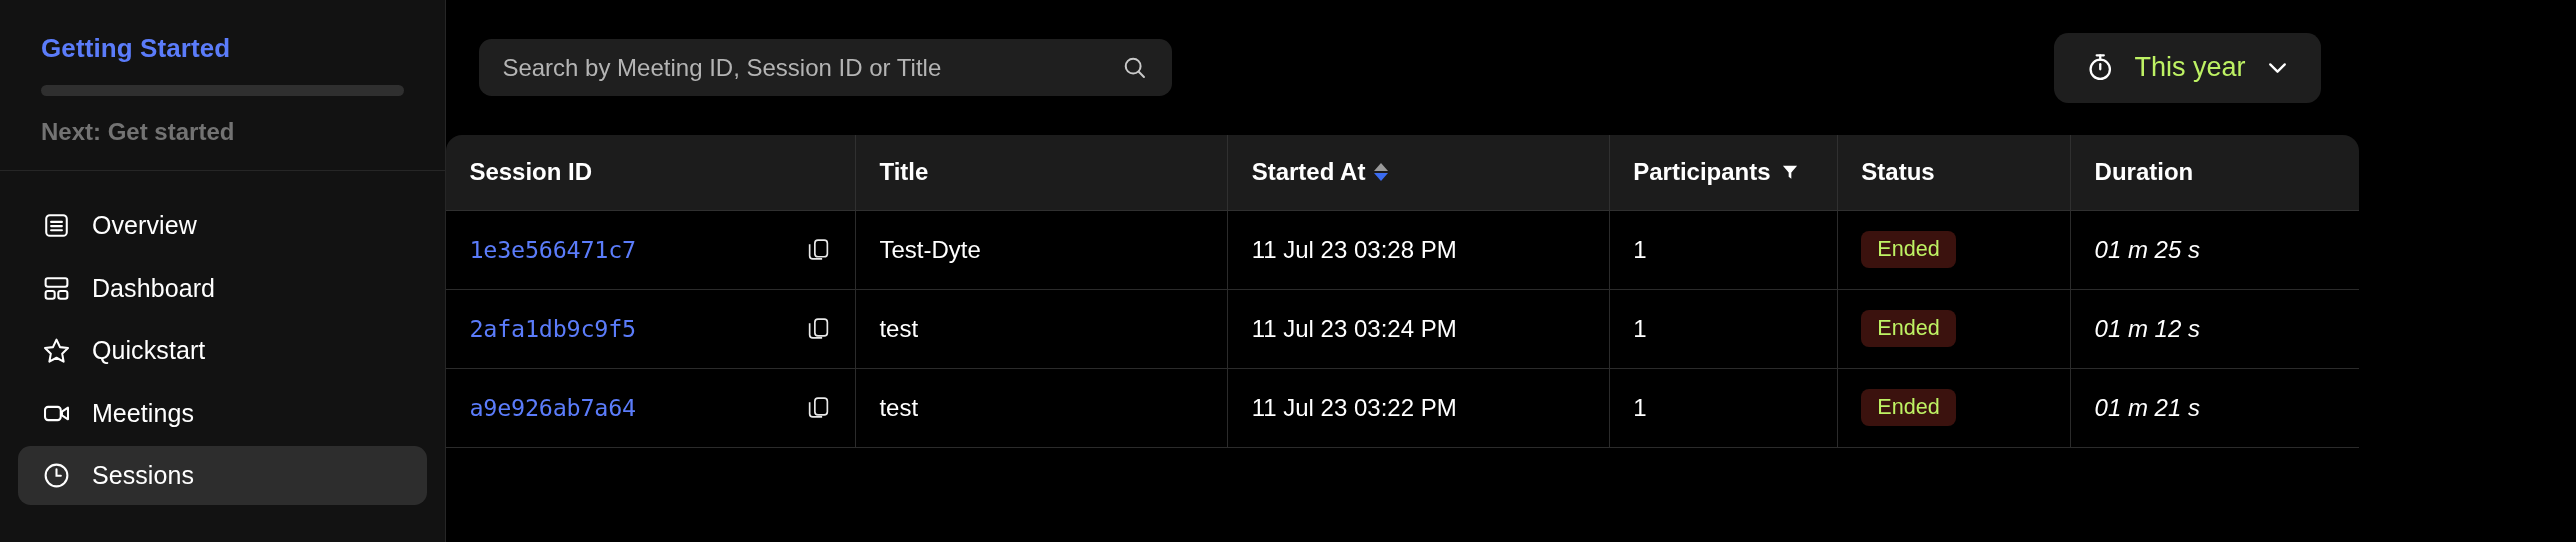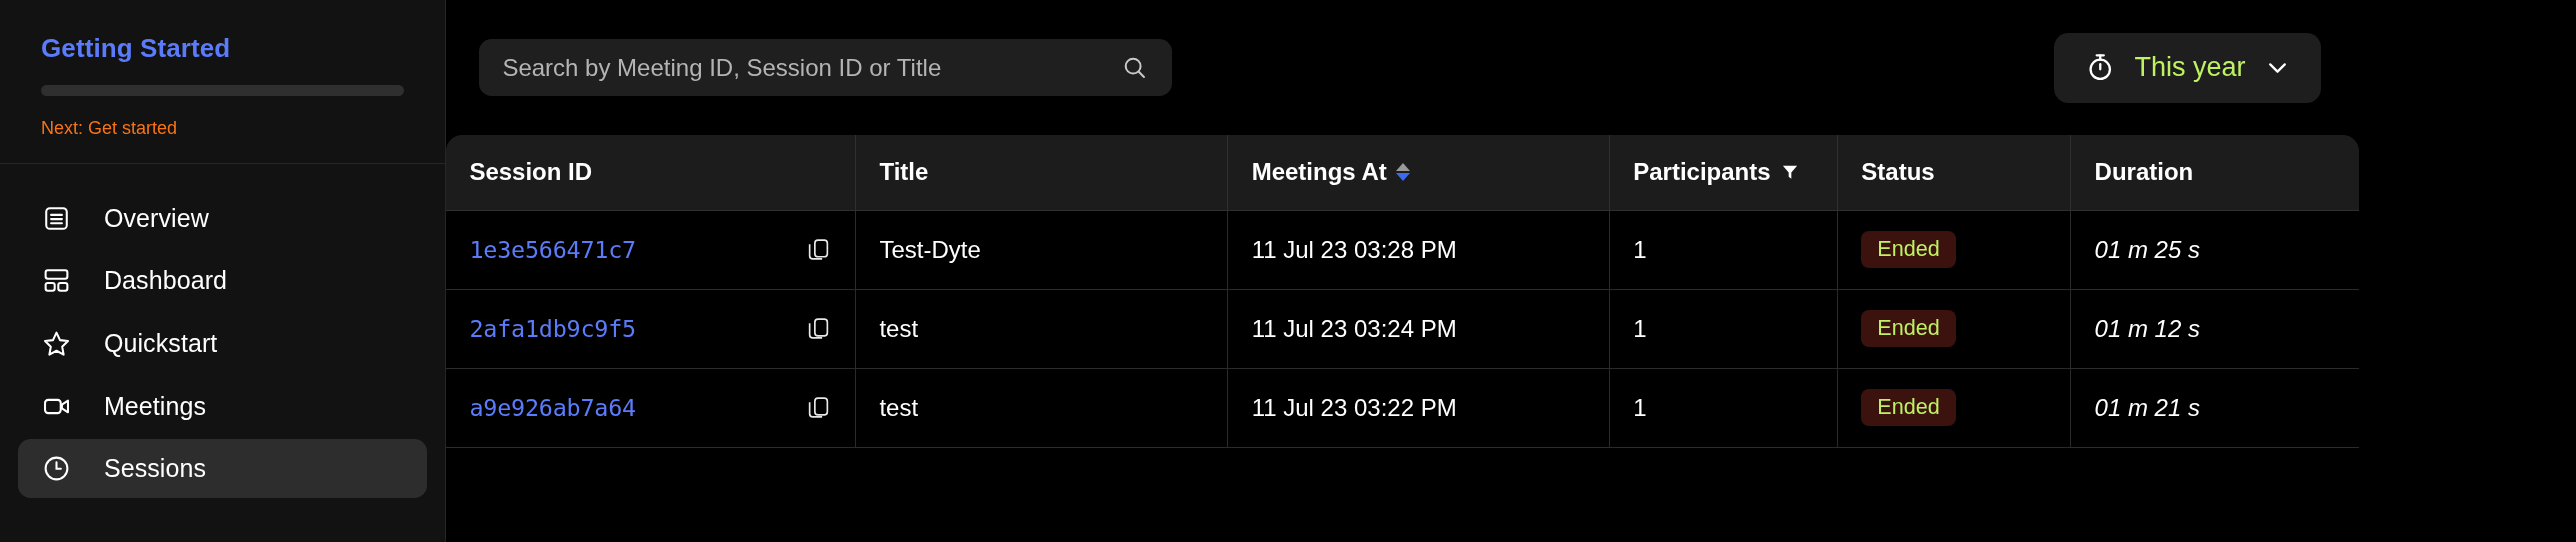--- a/index.html
+++ b/index.html
@@ -45,35 +45,35 @@
     border-radius: 5.4px;
     overflow: hidden;
   }
   .gs-progress-fill {
     height: 100%;
     background: #5b7cfa;
     border-radius: 5.4px;
   }
   .gs-next {
     margin-top: 21.6px;
-    color: #f97316;
-    font-size: 18px;
-    font-weight: 400;
+    color: #737373;
+    font-size: 24px;
+    font-weight: 700;
     line-height: 1.2;
   }
   .nav {
     padding: 25px 18px 0 18px;
     display: flex;
     flex-direction: column;
     gap: 3.6px;
   }
   .nav-item {
     display: flex;
     align-items: center;
-    gap: 32px;
+    gap: 20px;
     height: 59px;
     padding: 0 23.4px;
     border-radius: 12.6px;
     cursor: pointer;
   }
   .nav-item.active { background: #2d2d2d; }
   .nav-icon {
     width: 30.5px;
     height: 30.5px;
     flex: 0 0 30.5px;
@@ -350,21 +350,21 @@
                 <span>Session ID</span>
               </span>
             </th>
             <th>
               <span class="th-inner">
                 <span>Title</span>
               </span>
             </th>
             <th>
               <span class="th-inner">
-                <span>Meetings At</span>
+                <span>Started At</span>
                 <span class="sort-icon">
                   <span class="up"></span>
                     <span class="down"></span>
                 </span>
               </span>
             </th>
             <th>
               <span class="th-inner">
                 <span>Participants</span>
                 <span class="filter-icon">

